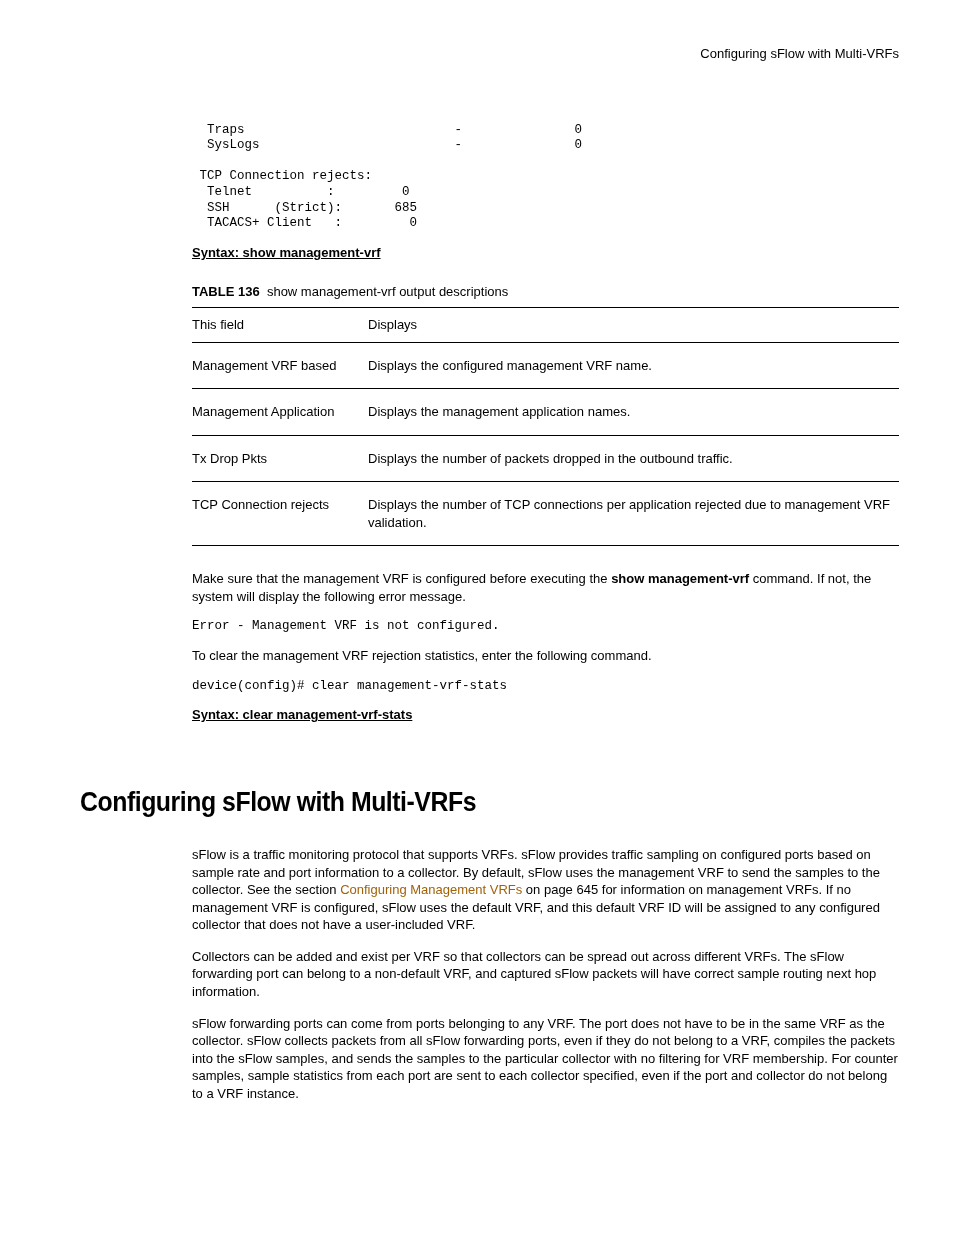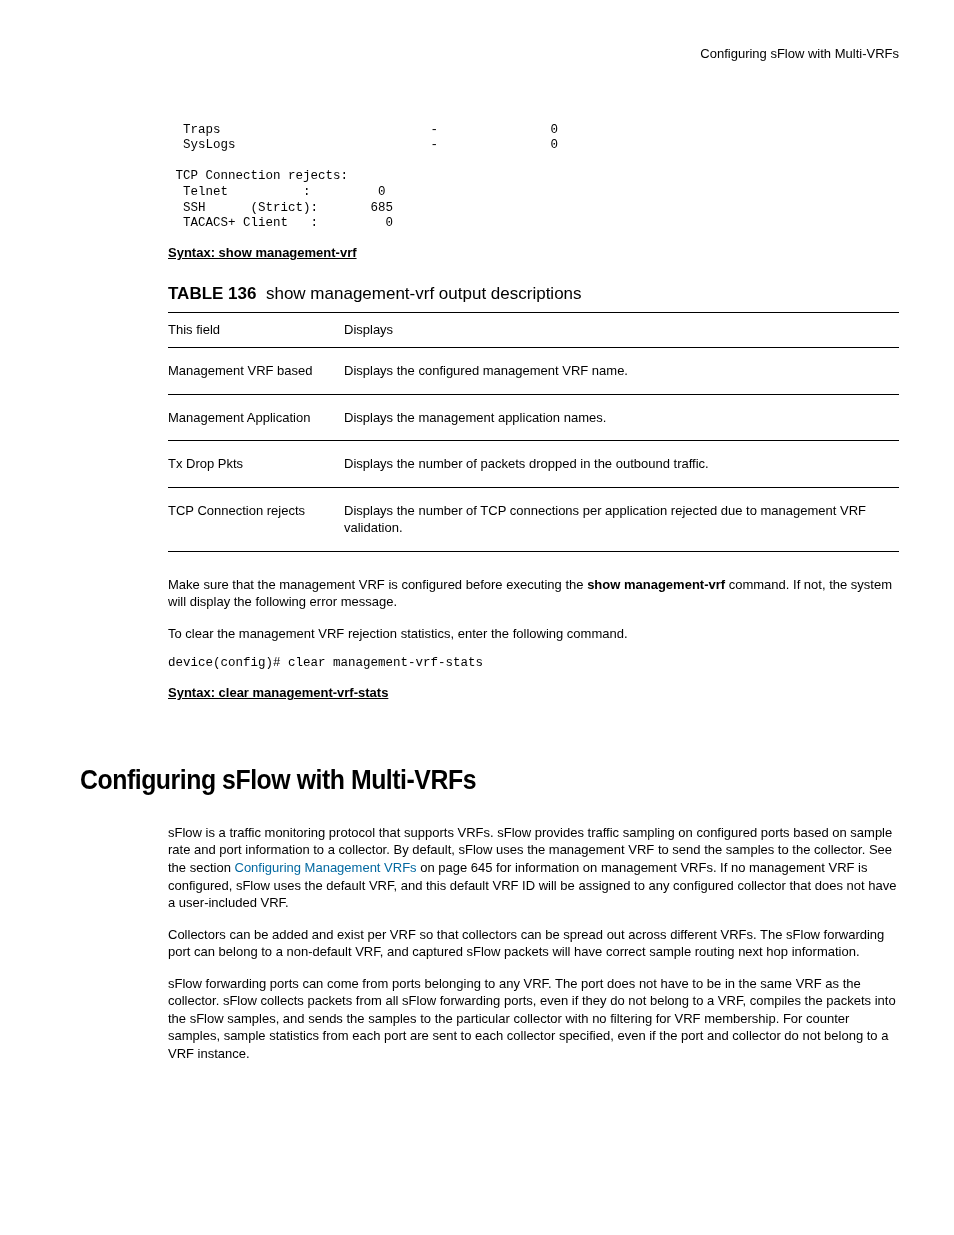--- a/index.html
+++ b/index.html
@@ -12,38 +12,38 @@
     box-sizing: border-box;
     background: #fff;
     line-height: 1.35;
   }
   .header-right {
     text-align: right;
     font-size: 13px;
     margin-bottom: 60px;
   }
   .content-block {
-    margin-left: 88px;
+    margin-left: 112px;
   }
   pre.cli {
     font-family: "Courier New", monospace;
     font-size: 12.5px;
     white-space: pre;
     margin: 0 0 12px 0;
     line-height: 1.25;
   }
   .bold { font-weight: bold; }
   .syntax-line {
     font-weight: bold;
     font-size: 13px;
     margin: 10px 0 22px 0;
     text-decoration: underline;
   }
   .table-caption {
-    font-size: 17px;
+    font-size: 13px;
     margin: 0 0 6px 0;
   }
   .table-caption b { font-weight: bold; }
   table {
     border-collapse: collapse;
     width: 100%;
     margin-bottom: 24px;
     font-size: 13px;
   }
   thead th {
@@ -64,21 +64,21 @@
   p.para { margin: 0 0 14px 0; }
   h1.section-title {
     font-family: Arial, Helvetica, sans-serif;
     font-weight: bold;
     font-size: 27px;
     letter-spacing: -0.5px;
     margin: 60px 0 26px 0;
     transform: scaleX(0.92);
     transform-origin: left;
   }
-  a.link { color: #0369a1; text-decoration: none; }
+  a.link { color: #a16207; text-decoration: none; }
 </style>
 </head>
 <body>
 
 <div class="header-right">Configuring sFlow with Multi-VRFs</div>
 
 <div class="content-block">
 
   <pre class="cli">  Traps                            -               0
   SysLogs                          -               0
@@ -118,20 +118,21 @@
         <td>TCP Connection rejects</td>
         <td>Displays the number of TCP connections per application rejected due to management VRF validation.</td>
       </tr>
     </tbody>
   </table>
 
   <p class="para">
     <span>Make sure that the management VRF is configured before executing the </span><span class="bold">show management-vrf</span><span> command. If not, the system will display the following error message.</span>
   </p>
 
+  <pre class="cli">Error - Management VRF is not configured.</pre>
 
   <p class="para">To clear the management VRF rejection statistics, enter the following command.</p>
 
   <pre class="cli">device(config)# clear management-vrf-stats</pre>
 
   <div class="syntax-line" style="margin-bottom:0">Syntax: clear management-vrf-stats</div>
 
 </div>
 
 <h1 class="section-title">Configuring sFlow with Multi-VRFs</h1>

